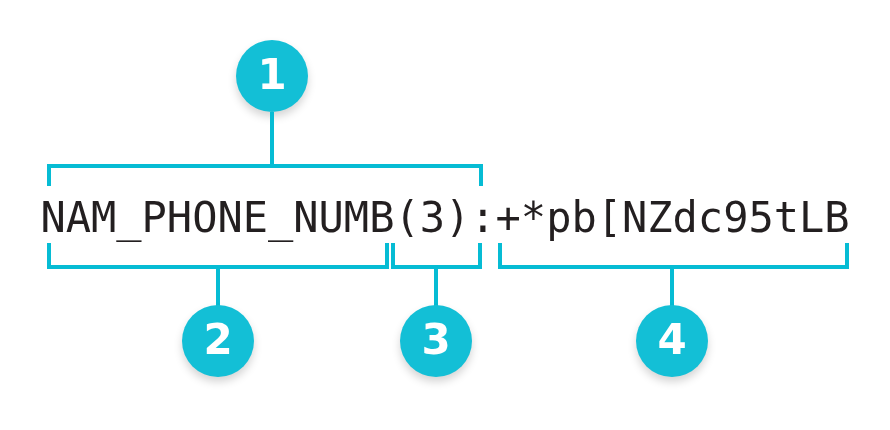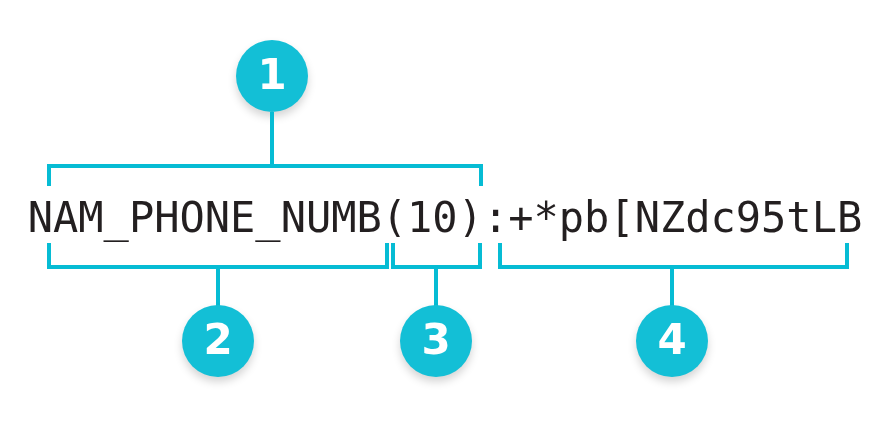--- a/index.html
+++ b/index.html
@@ -77,21 +77,21 @@
   <div class="bubble" style="left:236px; top:40px;">
     <span>1</span>
   </div>
 
   <div class="vline" style="left:270px; top:112px; height:54px;"></div>
 
   <div class="hline" style="left:47px; top:164px; width:436px;"></div>
   <div class="vline" style="left:47px; top:164px; height:22px;"></div>
   <div class="vline" style="left:479px; top:164px; height:22px;"></div>
 
-  <div class="code-line">NAM_PHONE_NUMB(10):+*pb[NZdc95tLB</div>
+  <div class="code-line">NAM_PHONE_NUMB(3):+*pb[NZdc95tLB</div>
 
   <div class="hline" style="left:47px; top:265px; width:342px;"></div>
   <div class="vline" style="left:47px; top:243px; height:22px;"></div>
   <div class="vline" style="left:385px; top:243px; height:22px;"></div>
   <div class="vline" style="left:216px; top:265px; height:42px;"></div>
   <div class="bubble" style="left:182px; top:305px;">
     <span>2</span>
   </div>
 
   <div class="hline" style="left:391px; top:265px; width:91px;"></div>

